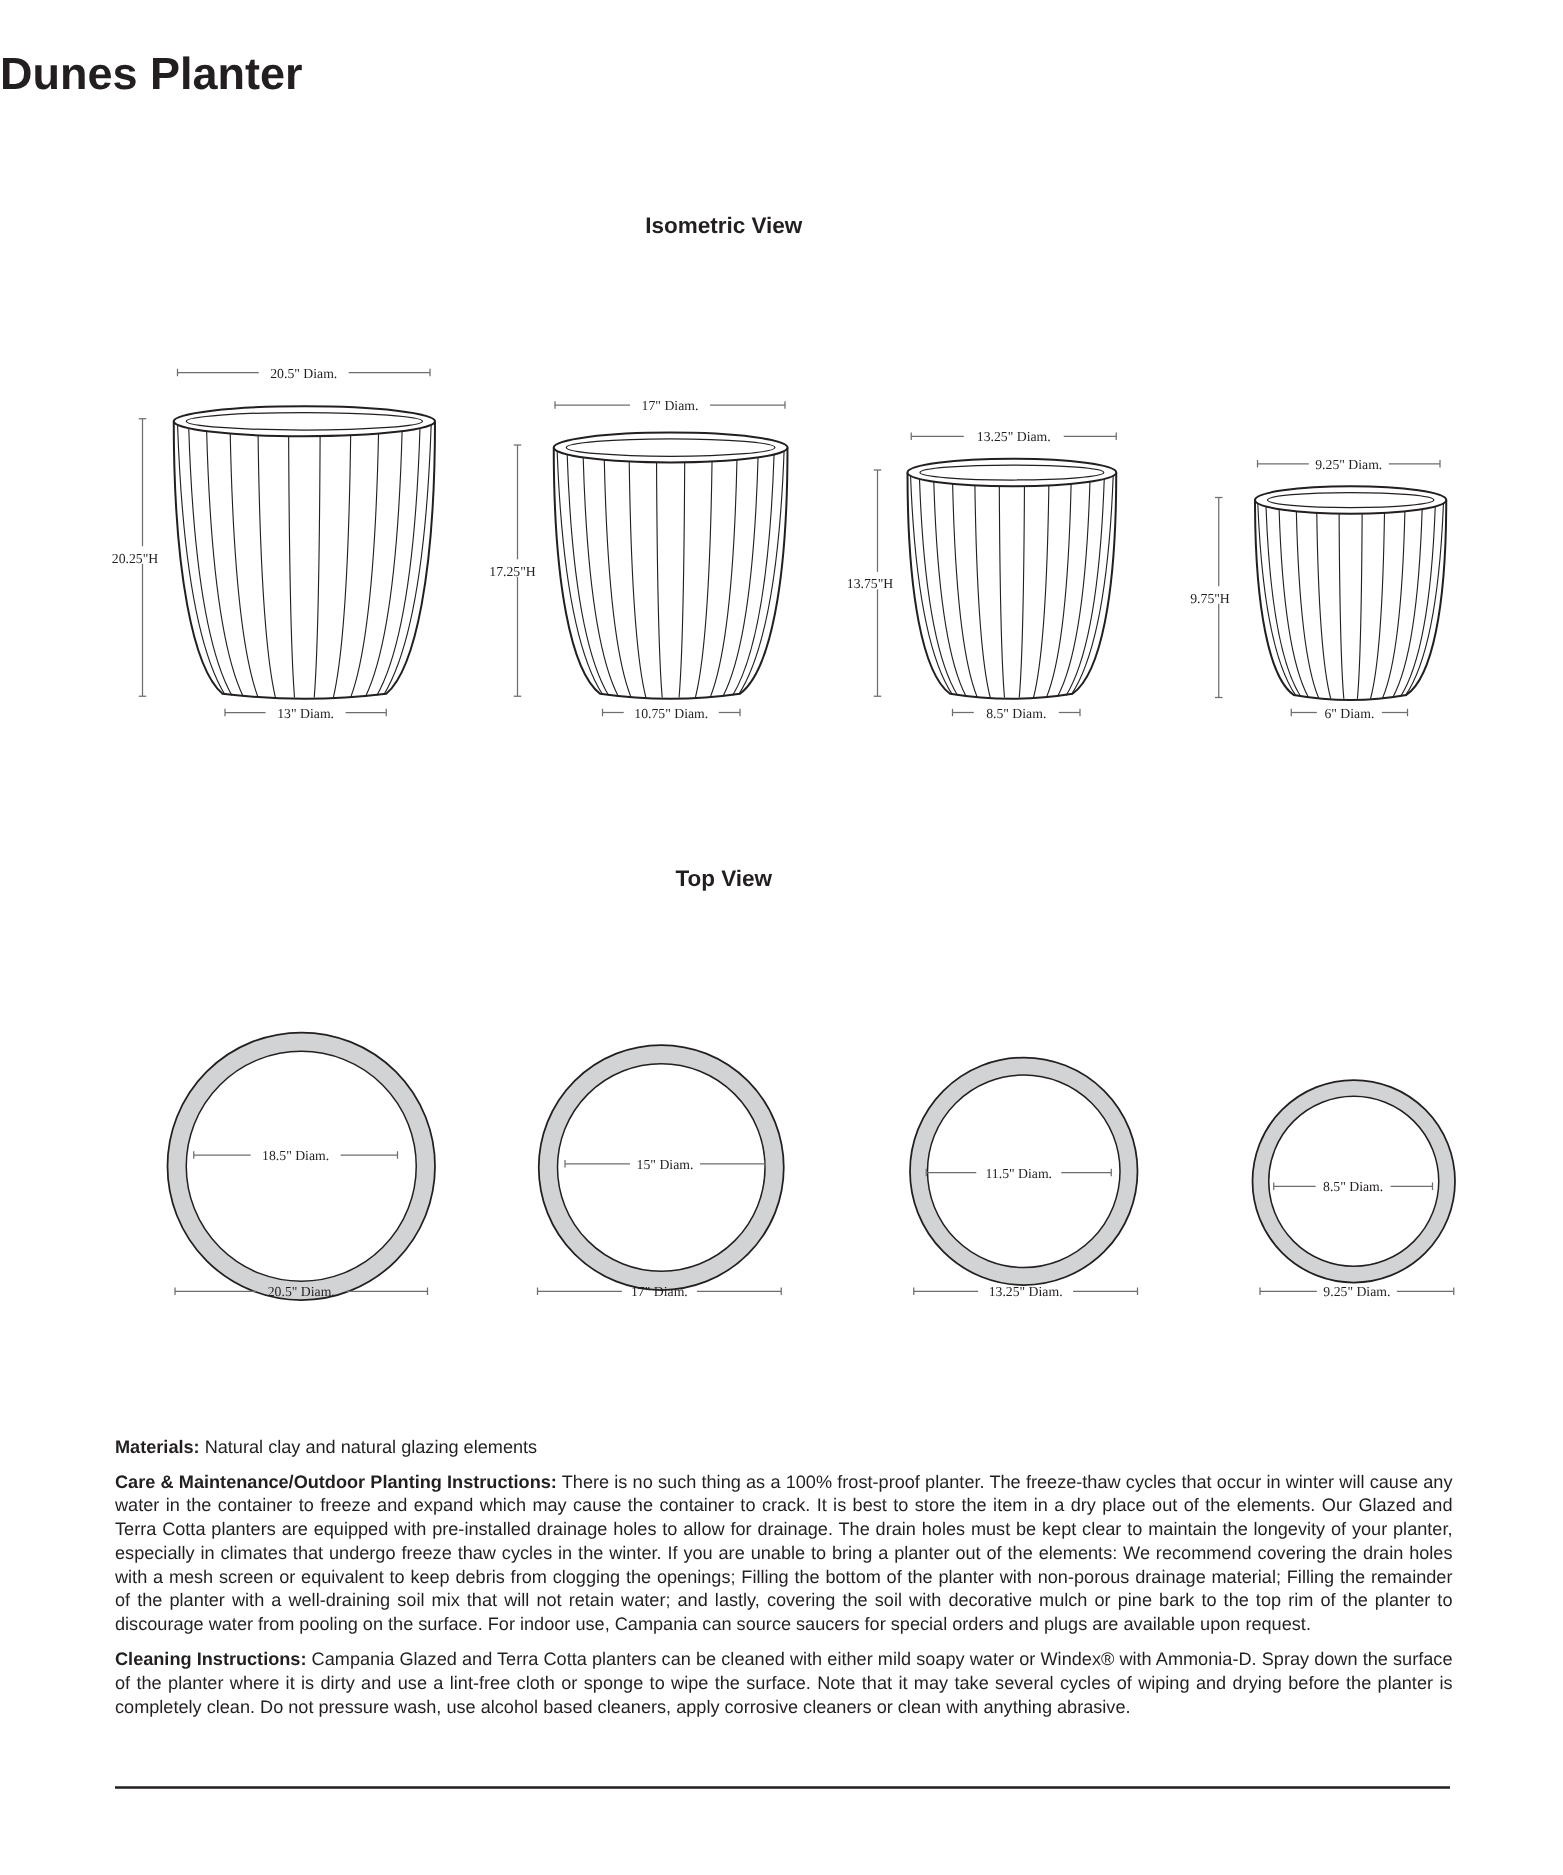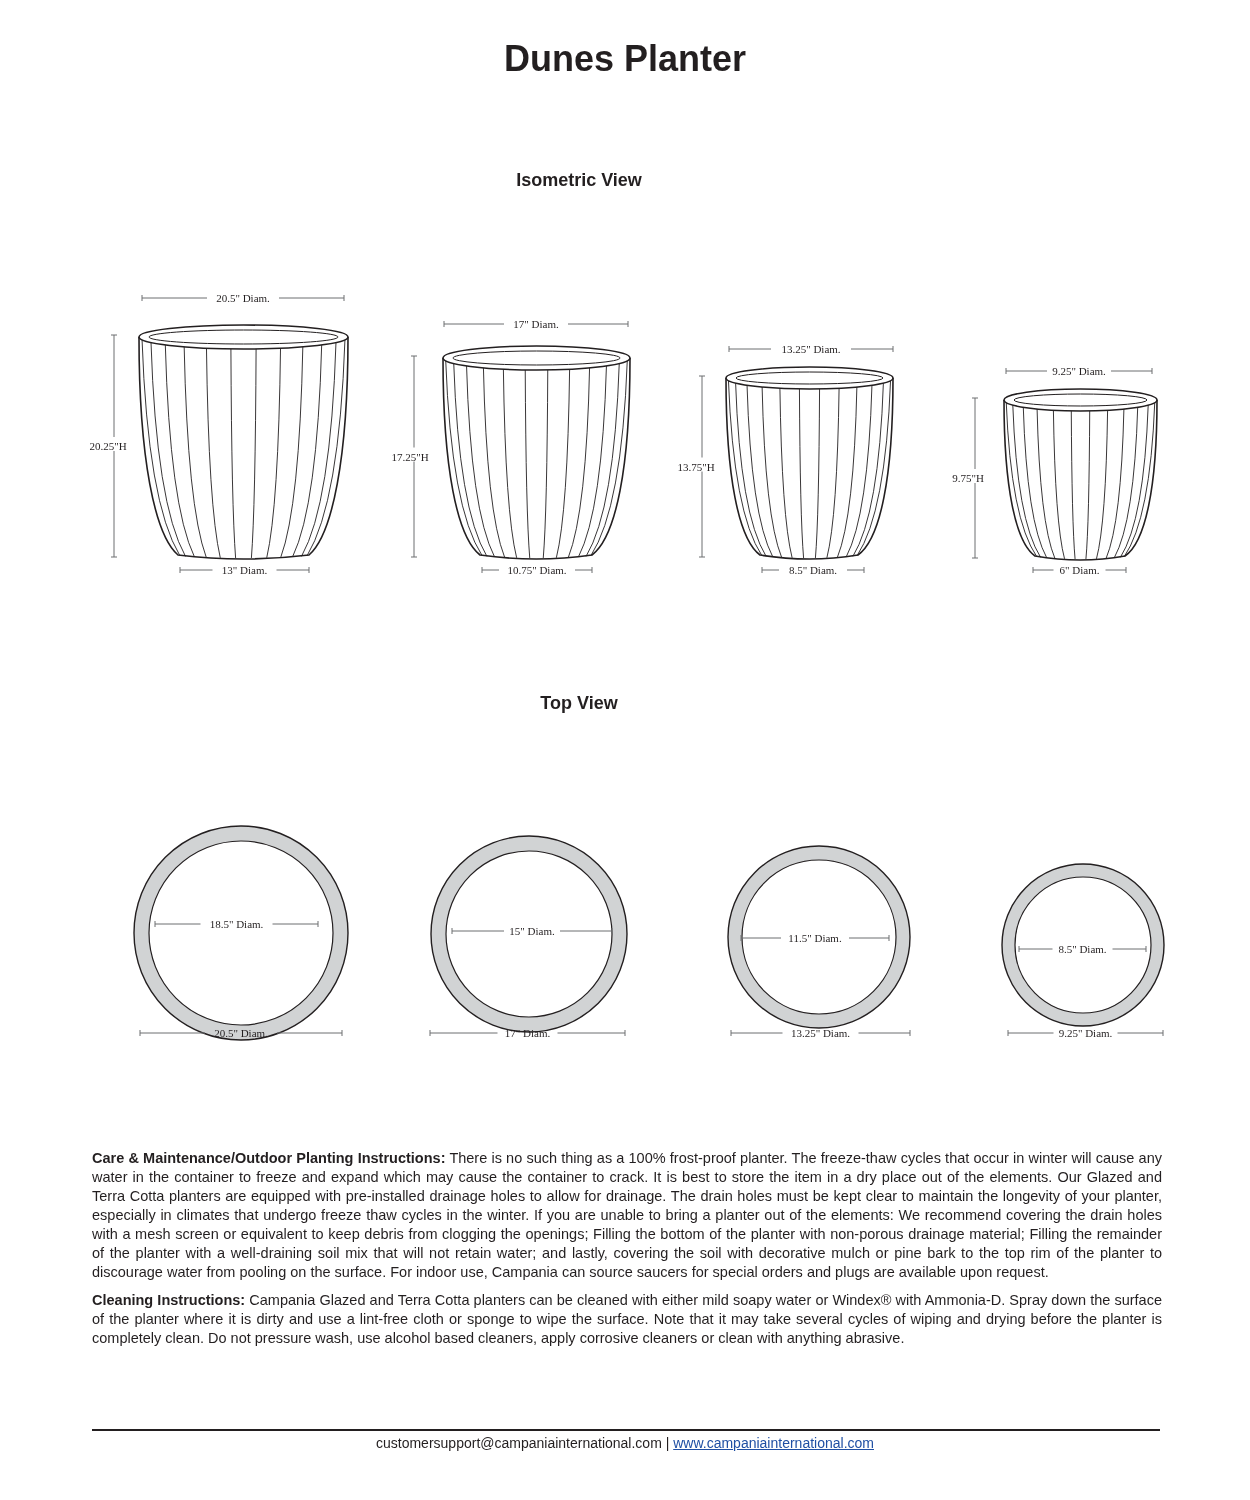--- a/index.html
+++ b/index.html
@@ -1,18 +1,18 @@
 <!DOCTYPE html>
 <html><head>
 <meta charset="utf-8">
 <style>
   html, body { margin:0; padding:0; background:#ffffff; }
   body { width:1250px; height:1500px; position:relative; overflow:hidden; color:#231f20; font-family:"Liberation Sans", sans-serif; }
   .abs { position:absolute; }
-  #title { left:0; width:1250px; top:38px; text-align:center; font-size:36px; font-weight:bold; font-family:"Liberation Sans", sans-serif; color:#231f20; }
+  #title { left:0; width:1250px; top:38px; text-align:left; font-size:36px; font-weight:bold; font-family:"Liberation Sans", sans-serif; color:#231f20; }
   .section-h { left:0; width:1158px; text-align:center; font-size:18px; font-weight:bold; font-family:"Liberation Sans", sans-serif; color:#231f20; }
   #iso-h { top:170px; }
   #top-h { top:693px;text-align:center; }
   svg#drawings { position:absolute; left:0; top:0; }
   .dimtxt { font-family:"Liberation Serif", serif; font-size:11px; fill:#231f20; }
   #textblock { left:92px; width:1070px; top:1149px; font-family:"Liberation Sans", sans-serif; font-size:14.5px; line-height:19px; color:#231f20; }
   #textblock p { margin:0 0 9px 0; text-align:justify; }
   #textblock b { font-weight:bold; }
   #rule { left:92px; width:1068px; top:1429px; height:0; border-top:2px solid #231f20; }
   #footer { left:0; width:1250px; top:1434px; text-align:center; font-size:14px; line-height:18px; color:#231f20; }
@@ -218,20 +218,20 @@
         <line x1="1008" y1="1033" x2="1053.5" y2="1033" stroke="#6d6e71" stroke-width="1"></line>
         <line x1="1117.5" y1="1033" x2="1163" y2="1033" stroke="#6d6e71" stroke-width="1"></line>
         <line x1="1008" y1="1030" x2="1008" y2="1036" stroke="#6d6e71" stroke-width="1"></line>
         <line x1="1163" y1="1030" x2="1163" y2="1036" stroke="#6d6e71" stroke-width="1"></line>
         <text x="1085.5" y="1037" class="dimtxt" text-anchor="middle">9.25" Diam.</text>
       </g>
     </g>
 </svg>
 
 <div id="textblock" class="abs">
+  <p><b>Materials:</b><span> Natural clay and natural glazing elements</span></p>
   <p><b>Care &amp; Maintenance/Outdoor Planting Instructions:</b><span> There is no such thing as a 100% frost-proof planter. The freeze-thaw cycles that occur in winter will cause any water in the container to freeze and expand which may cause the container to crack. It is best to store the item in a dry place out of the elements. Our Glazed and Terra Cotta planters are equipped with pre-installed drainage holes to allow for drainage. The drain holes must be kept clear to maintain the longevity of your planter, especially in climates that undergo freeze thaw cycles in the winter. If you are unable to bring a planter out of the elements: We recommend covering the drain holes with a mesh screen or equivalent to keep debris from clogging the openings; Filling the bottom of the planter with non-porous drainage material; Filling the remainder of the planter with a well-draining soil mix that will not retain water; and lastly, covering the soil with decorative mulch or pine bark to the top rim of the planter to discourage water from pooling on the surface. For indoor use, Campania can source saucers for special orders and plugs are available upon request.</span></p>
   <p><b>Cleaning Instructions:</b><span> Campania Glazed and Terra Cotta planters can be cleaned with either mild soapy water or Windex® with Ammonia-D. Spray down the surface of the planter where it is dirty and use a lint-free cloth or sponge to wipe the surface. Note that it may take several cycles of wiping and drying before the planter is completely clean. Do not pressure wash, use alcohol based cleaners, apply corrosive cleaners or clean with anything abrasive.</span></p>
 </div>
 
 <div id="rule" class="abs"></div>
 <div id="footer" class="abs">
-  <div><span>customersupport@campaniainternational.com</span><span> | </span><a href="#">www.campaniainternational.com</a></div>
 </div>
 
 </body></html>

